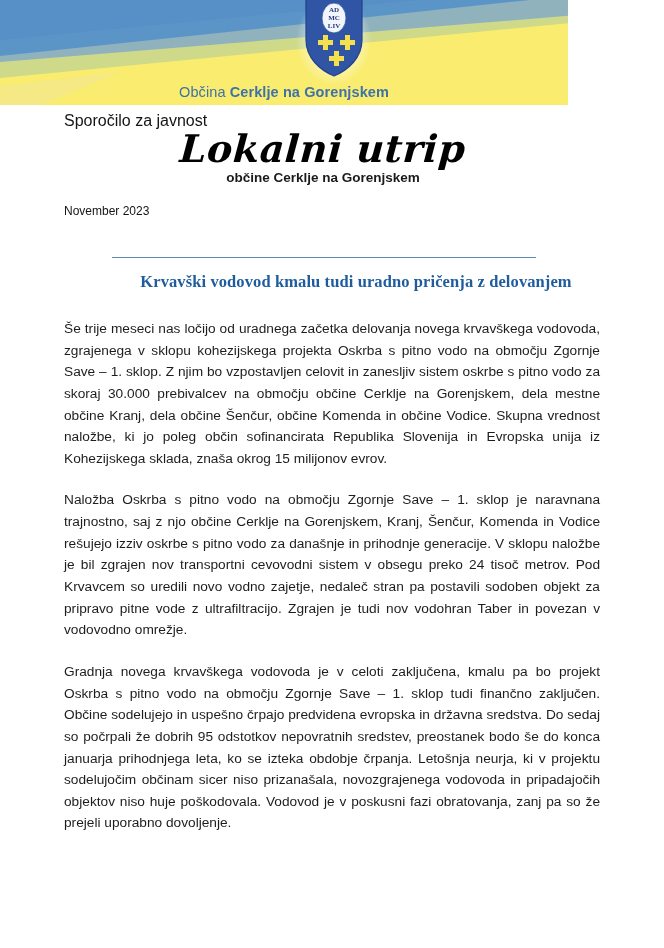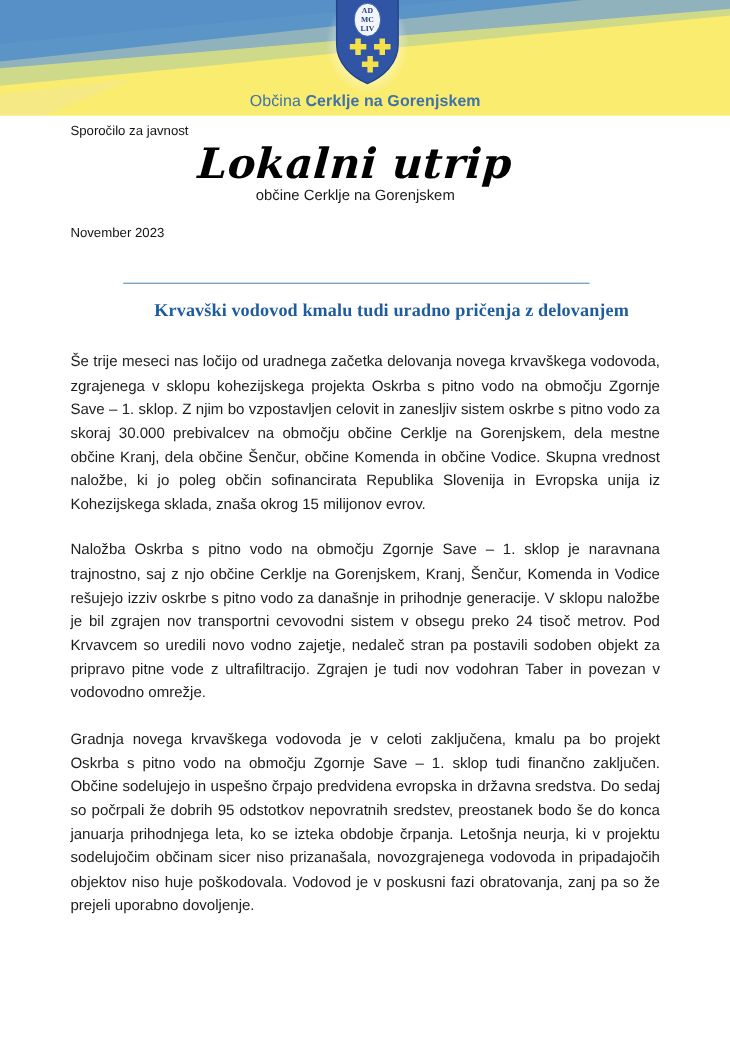--- a/index.html
+++ b/index.html
@@ -12,21 +12,21 @@
     height: 948px;
     font-family: "Liberation Sans", sans-serif;
     color: #1a1a1a;
     overflow: hidden;
     position: relative;
   }
 
   
   .banner {
     position: relative;
-    width: 664px;
+    width: 568px;
     height: 105px;
     overflow: hidden;
     background: #f7eb6a;
   }
   .banner-svg {
     position: absolute;
     top: 0;
     left: 0;
     width: 664px;
     height: 105px;
@@ -58,21 +58,21 @@
 
   
   .page {
     position: relative;
     padding: 0;
   }
   .kicker {
     position: absolute;
     left: 64px;
     top: 7px;
-    font-size: 12px;
+    font-size: 16px;
     font-weight: 400;
     color: #141414;
   }
   .masthead {
     position: absolute;
     left: 0;
     right: 0;
     top: 24px;
     text-align: center;
     padding-right: 18px;
@@ -85,21 +85,21 @@
     line-height: 1.05;
     color: #000000;
     letter-spacing: 0.5px;
     transform: skewX(-4deg);
     display: inline-block;
   }
   .masthead-sub {
     margin-top: 1px;
     font-size: 13.5px;
     color: #1a1a1a;
-    font-weight: 400;
+    font-weight: 700;
     text-align: center;
   }
   .issue-date {
     position: absolute;
     left: 64px;
     top: 99px;
     font-size: 12px;
     font-weight: 400;
     color: #141414;
     text-align: right;

